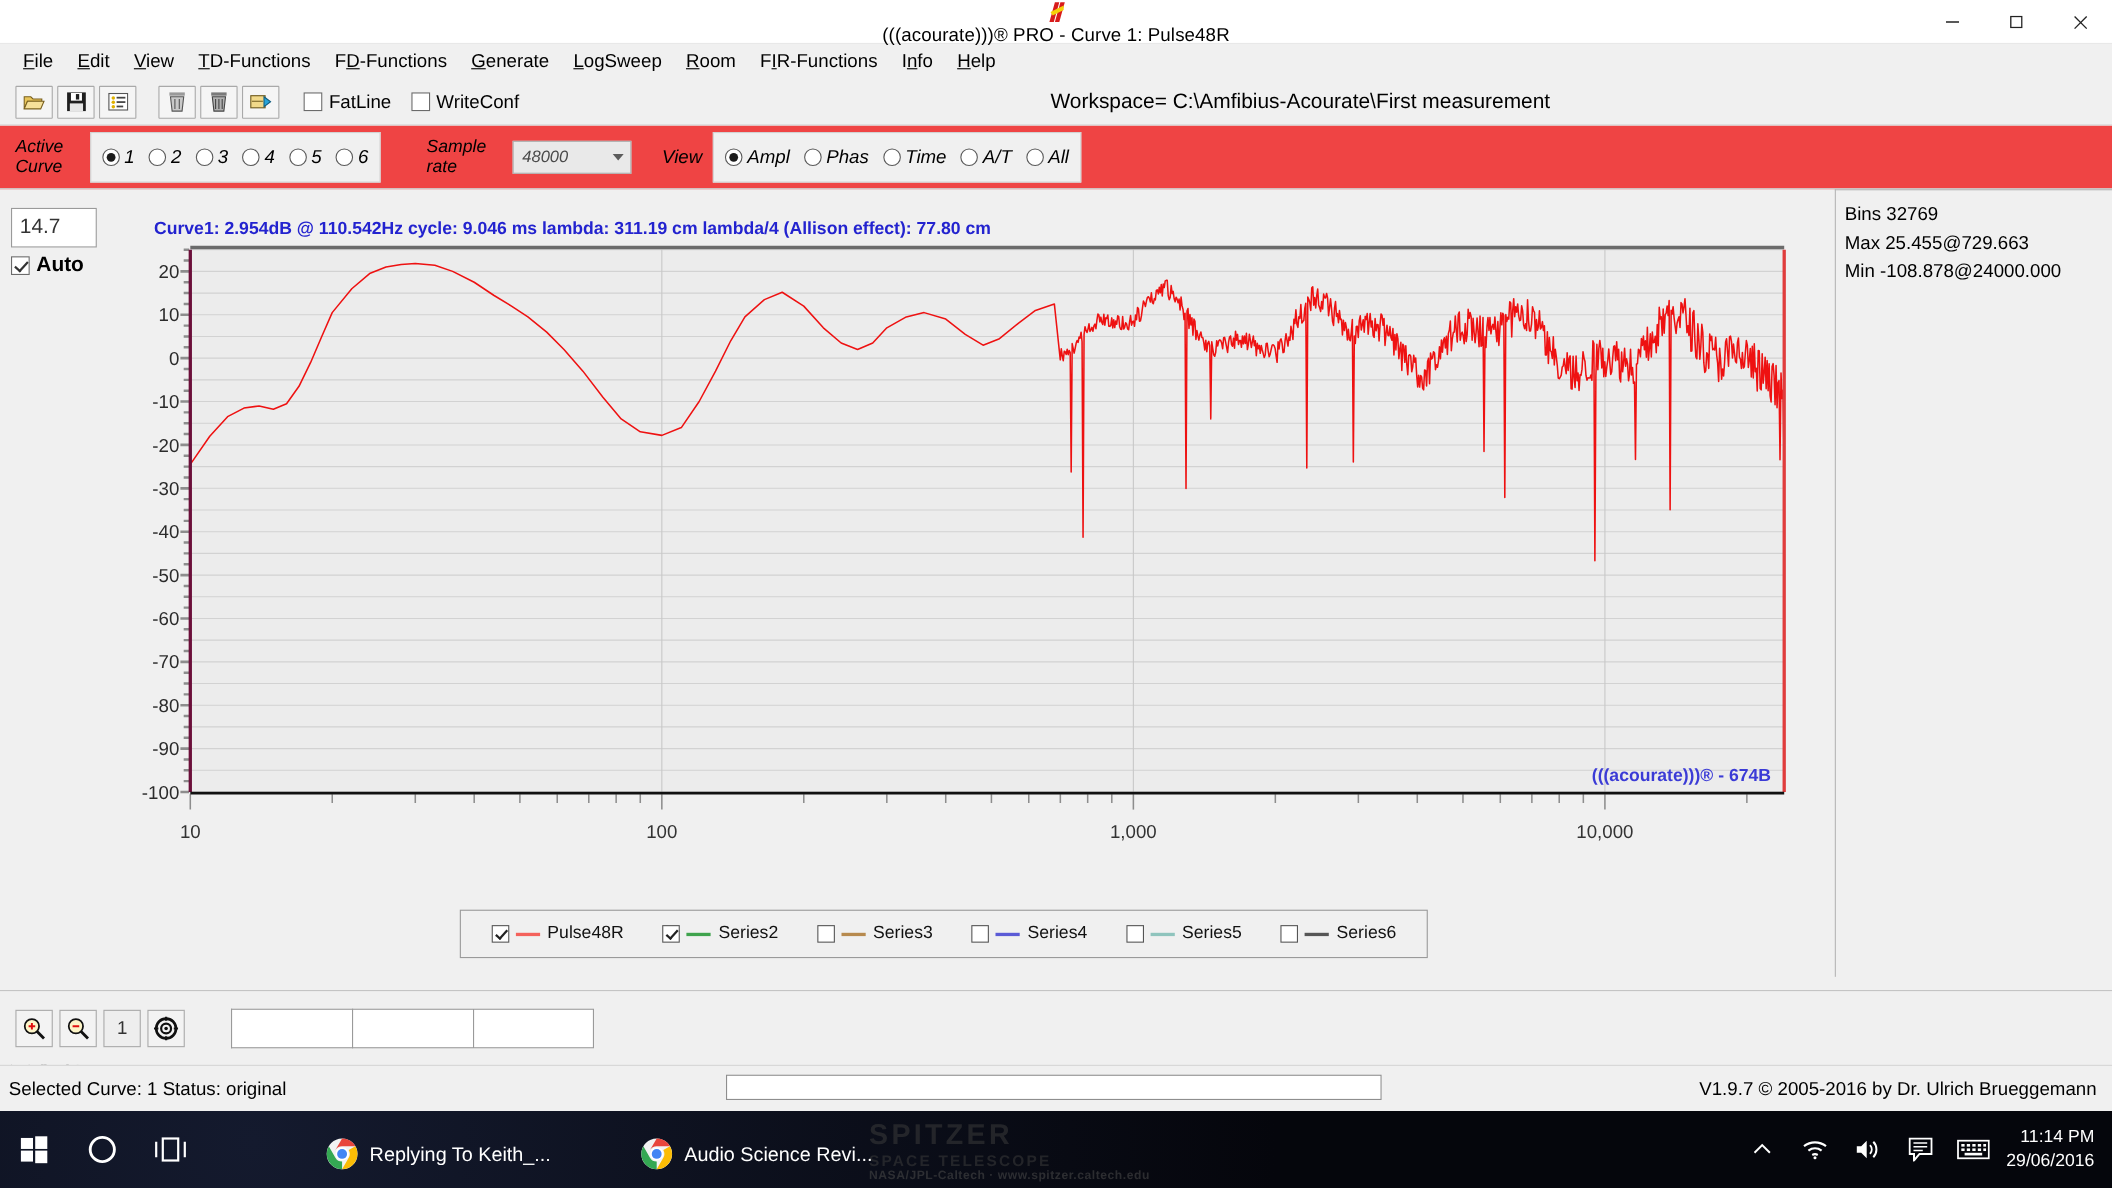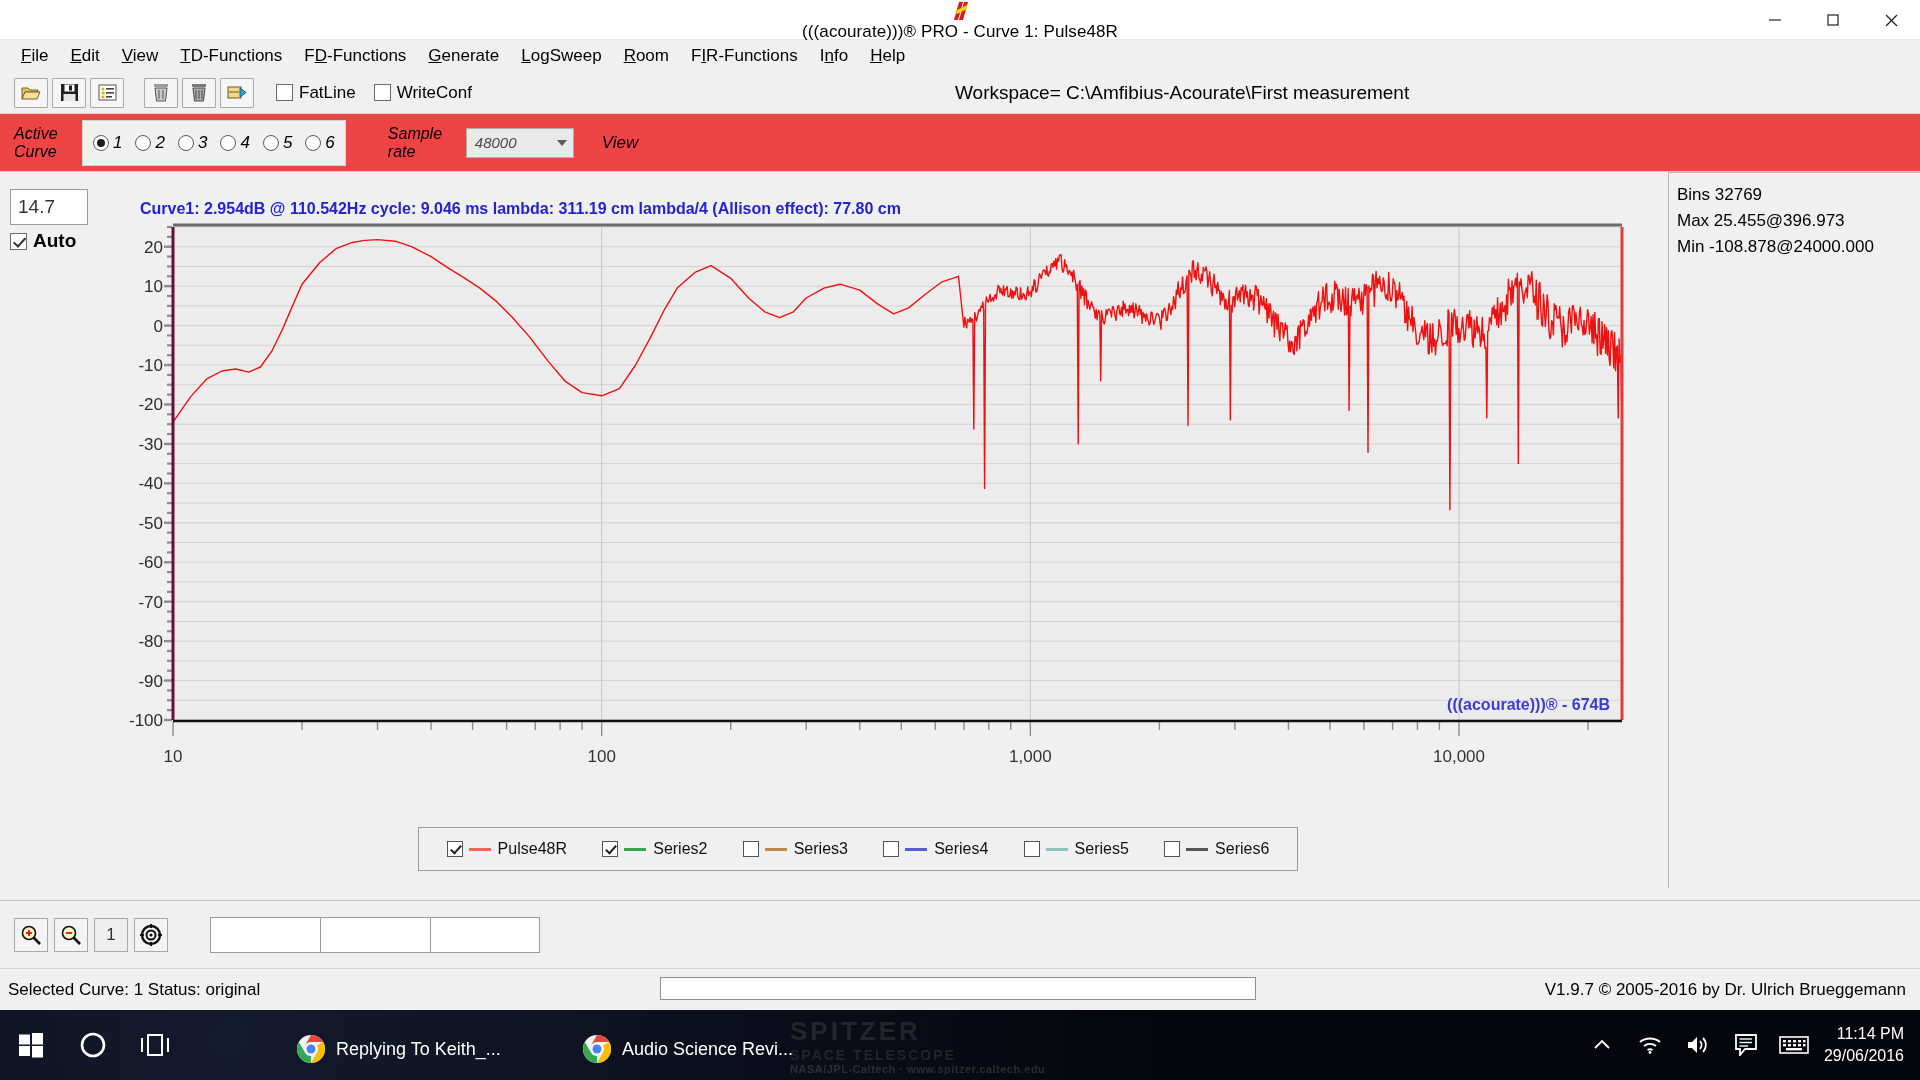--- a/index.html
+++ b/index.html
@@ -281,20 +281,42 @@
     </div>
     <div style="width:70px;margin-left:42px;">
       <div class="lbl2">Sample</div>
       <div class="lbl2">rate</div>
     </div>
     <div class="select">
       <span>48000</span>
       <span class="caret"></span>
     </div>
     <div style="margin-left:28px;font-size:17px;">View</div>
+    <div class="group">
+      <label class="radio">
+          <span class="rdot on"></span>
+          <span>Ampl</span>
+        </label>
+      <label class="radio">
+          <span class="rdot"></span>
+          <span>Phas</span>
+        </label>
+      <label class="radio">
+          <span class="rdot"></span>
+          <span>Time</span>
+        </label>
+      <label class="radio">
+          <span class="rdot"></span>
+          <span>A/T</span>
+        </label>
+      <label class="radio">
+          <span class="rdot"></span>
+          <span>All</span>
+        </label>
+    </div>
   </div>
 
   <div class="main">
 
     <div class="leftcol">
       <div style="position:absolute;left:10px;top:17px;">
         <div class="numbox">14.7</div>
         <label class="autochk">
           <span class="chkbox checked"></span>
           <span>Auto</span>
@@ -477,21 +499,21 @@
         <label class="legitem">
           <span class="legbox"></span>
           <span class="legline" style="background:#565656"></span>
           <span>Series6</span>
         </label>
       </div>
     </div>
 
     <div class="rightpanel">
       <div>Bins 32769</div>
-      <div>Max 25.455@396.973</div>
+      <div>Max 25.455@729.663</div>
       <div>Min -108.878@24000.000</div>
     </div>
   </div>
 
   <div class="bottombar">
     <div class="zbtn">
       <svg width="22" height="22" viewBox="0 0 22 22">
         <circle cx="9" cy="9" r="6.5" fill="#fdf5c8" stroke="#111" stroke-width="1.6"></circle>
         <line x1="13.5" y1="13.5" x2="20" y2="20" stroke="#111" stroke-width="2.6"></line>
         <line x1="6" y1="9" x2="12" y2="9" stroke="#e01010" stroke-width="1.8"></line>

